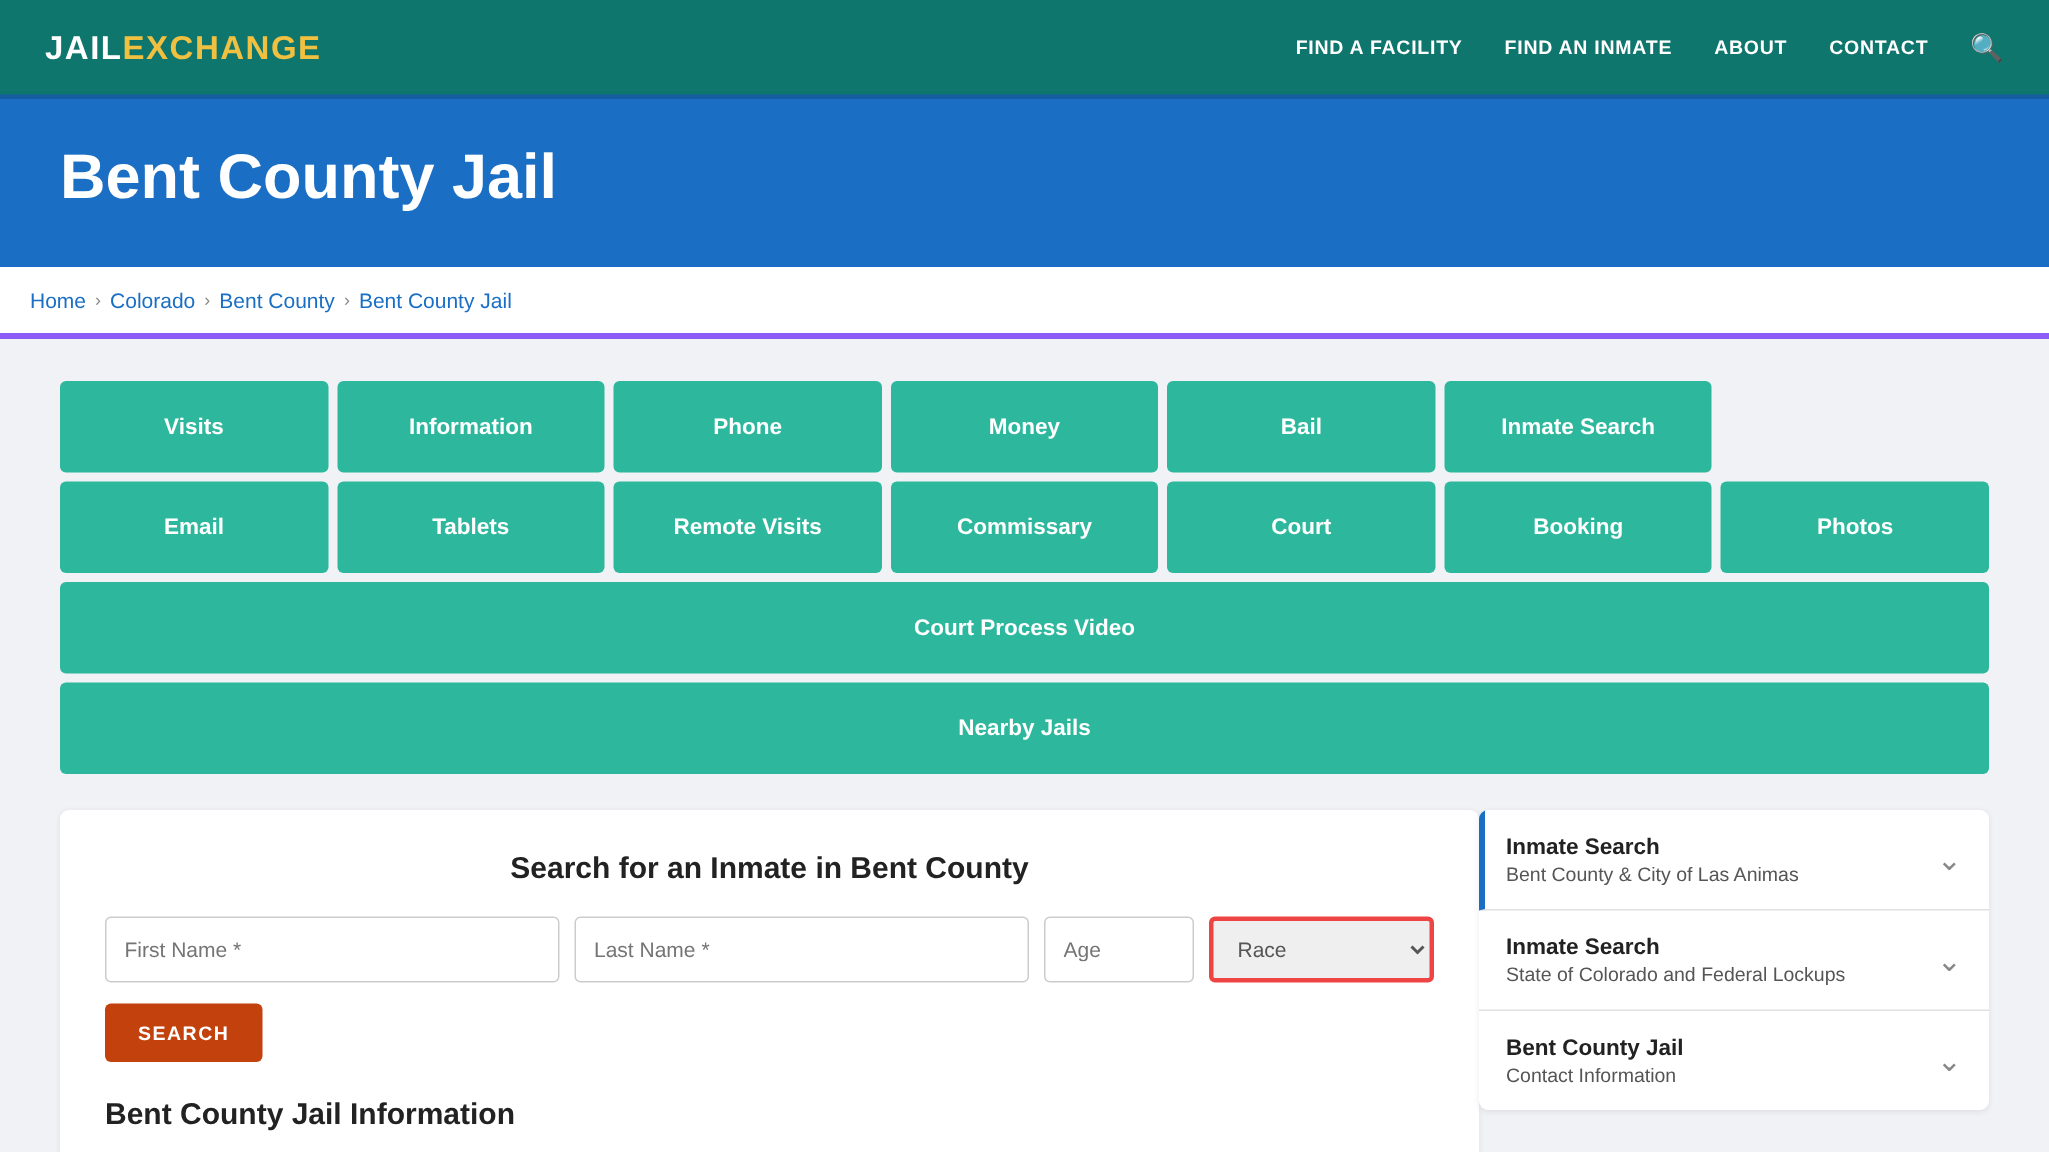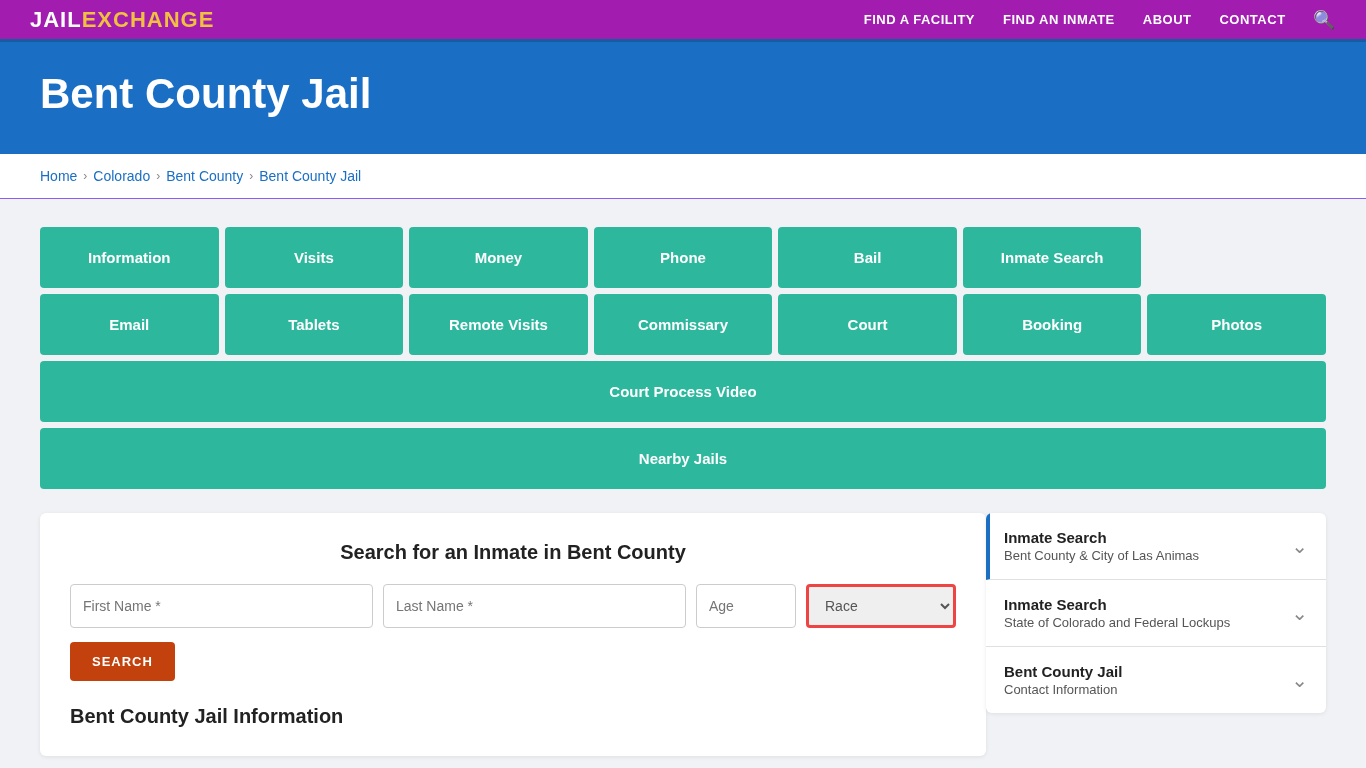--- a/index.html
+++ b/index.html
@@ -1,25 +1,25 @@
 <!DOCTYPE html>
 <html><head>
   <meta charset="utf-8">
   <style>
     * { margin: 0; padding: 0; box-sizing: border-box; }
     body { font-family: Arial, sans-serif; background: #f0f2f5; color: #333; }
 
     
     nav {
-      background: #a21caf;
+      background: #0f766e;
       display: flex;
       align-items: center;
       justify-content: space-between;
       padding: 0 30px;
-      height: 42px;
+      height: 66px;
       border-bottom: 3px solid #155da0;
     }
     .nav-logo {
       display: flex;
       align-items: center;
       font-size: 22px;
       font-weight: 900;
       color: white;
       letter-spacing: 1px;
     }
@@ -52,22 +52,22 @@
     }
     .hero-title {
       color: white;
       font-size: 42px;
       font-weight: 800;
     }
 
     
     .breadcrumb-bar {
       background: white;
-      padding: 14px 40px;
-      border-bottom: 1px solid #8b5cf6;
+      padding: 14px 20px;
+      border-bottom: 4px solid #8b5cf6;
     }
     .breadcrumb {
       display: flex;
       align-items: center;
       gap: 6px;
       font-size: 14px;
     }
     .breadcrumb a {
       color: #1a6fc4;
       text-decoration: none;
@@ -264,24 +264,24 @@
     <span class="breadcrumb-sep">›</span>
     <a>Bent County</a>
     <span class="breadcrumb-sep">›</span>
     <span class="breadcrumb-current">Bent County Jail</span>
   </div>
 </div>
 
 <div class="main-wrapper">
 
   <div class="button-grid">
+    <button class="grid-btn">Visits</button>
     <button class="grid-btn">Information</button>
-    <button class="grid-btn">Visits</button>
+    <button class="grid-btn">Phone</button>
     <button class="grid-btn">Money</button>
-    <button class="grid-btn">Phone</button>
     <button class="grid-btn">Bail</button>
     <button class="grid-btn">Inmate Search</button>
   </div>
 
   <div class="button-grid-row2">
     <button class="grid-btn">Email</button>
     <button class="grid-btn">Tablets</button>
     <button class="grid-btn">Remote Visits</button>
     <button class="grid-btn">Commissary</button>
     <button class="grid-btn">Court</button>

